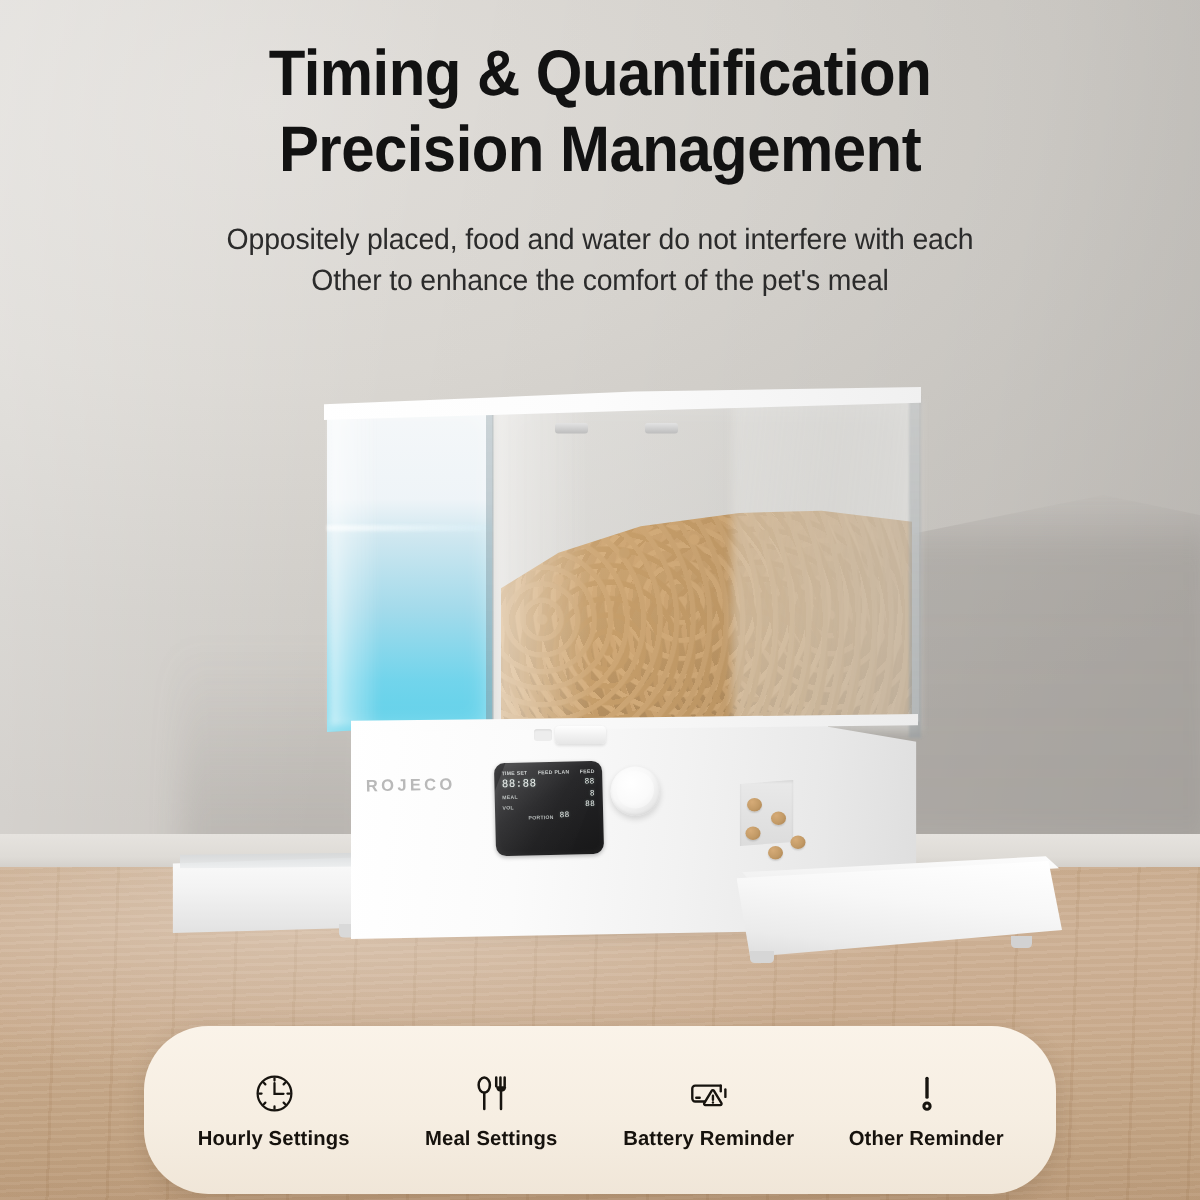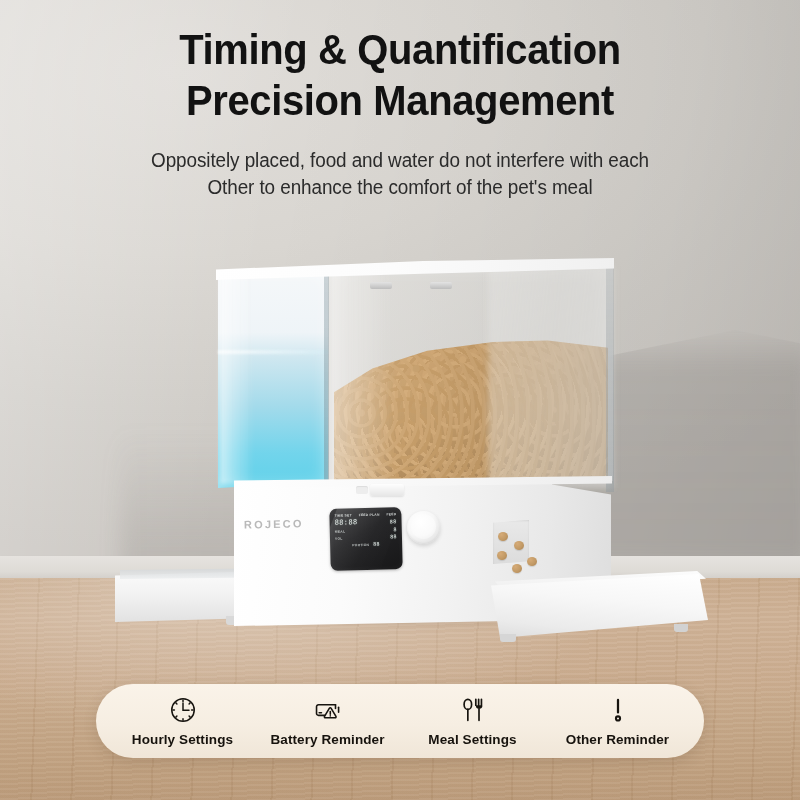--- a/index.html
+++ b/index.html
@@ -317,21 +317,21 @@
     position:absolute; left:392px; top:382px; width:16px; height:8px;
     background:#d6d6d6; border-radius:0 0 3px 3px;
   }
   .bowl-foot2{
     position:absolute; left:566px; top:372px; width:14px; height:8px;
     background:#d2d2d2; border-radius:0 0 3px 3px;
   }
 
   
   .feature-bar{
-    position:absolute; left:96px; top:684px; width:608px; height:74px;
+    position:absolute; left:96px; top:684px; width:608px; height:112px;
     background:linear-gradient(180deg,#faf3e9 0%, #f6eee2 55%, #f0e6d8 100%);
     border-radius:43px;
     box-shadow:0 4px 14px rgba(90,65,40,.16);
     display:flex; align-items:center; justify-content:space-around;
     padding:0 14px;
   }
   .feature{
     display:flex; flex-direction:column; align-items:center; gap:7px;
     flex:1;
   }
@@ -477,48 +477,48 @@
         <path d="M16 8.6v7.6h6.4" stroke-linecap="round"></path>
         <path d="M16 5.2v1.6M16 25.2v1.6M26.8 16h-1.6M6.8 16H5.2" stroke-linecap="round"></path>
         <path d="M23.6 8.4l-1.1 1.1M9.5 22.5l-1.1 1.1M23.6 23.6l-1.1-1.1M9.5 9.5L8.4 8.4" stroke-linecap="round"></path>
       </svg>
     </div>
     <div class="feature-label">Hourly Settings</div>
   </div>
 
   <div class="feature">
     <div class="feature-icon">
+      <svg viewBox="0 0 32 32" width="30" height="30" fill="none" stroke="currentColor" stroke-width="1.8" stroke-linecap="round" stroke-linejoin="round">
+        <ellipse cx="10.5" cy="10" rx="4" ry="5.4"></ellipse>
+        <path d="M10.5 15.4V27"></path>
+        <path d="M19 4.6v6.2M22 4.6v6.2M25 4.6v6.2"></path>
+        <path d="M19 10.8h6a1 1 0 0 1 1 1c0 1.6-1.3 2.9-2.9 2.9H21.9C20.3 14.7 19 13.4 19 11.8z" fill="currentColor" stroke="none"></path>
+        <path d="M22.4 14.7V27"></path>
+      </svg>
+    </div>
+    <div class="feature-label">Meal Settings</div>
+  </div>
+
+  <div class="feature">
+    <div class="feature-icon">
       <svg viewBox="0 0 34 32" width="31" height="29" fill="none" stroke="currentColor" stroke-width="1.8" stroke-linecap="round" stroke-linejoin="round">
         <path d="M25.5 9.5H6.2A2.2 2.2 0 0 0 4 11.7v7.6a2.2 2.2 0 0 0 2.2 2.2h7"></path>
         <path d="M25.5 9.5v4.2"></path>
         <path d="M29 12.4v5.6"></path>
         <path d="M7 18.6h2.6"></path>
         <path d="M20.4 13.4l5.6 9.3a1 1 0 0 1-.86 1.5H13.9a1 1 0 0 1-.86-1.5l5.6-9.3a1 1 0 0 1 1.72 0z"></path>
         <path d="M19.6 17.1v3.1"></path>
         <path d="M19.6 22.1v.1"></path>
       </svg>
     </div>
     <div class="feature-label">Battery Reminder</div>
   </div>
 
   <div class="feature">
     <div class="feature-icon">
-      <svg viewBox="0 0 32 32" width="30" height="30" fill="none" stroke="currentColor" stroke-width="1.8" stroke-linecap="round" stroke-linejoin="round">
-        <ellipse cx="10.5" cy="10" rx="4" ry="5.4"></ellipse>
-        <path d="M10.5 15.4V27"></path>
-        <path d="M19 4.6v6.2M22 4.6v6.2M25 4.6v6.2"></path>
-        <path d="M19 10.8h6a1 1 0 0 1 1 1c0 1.6-1.3 2.9-2.9 2.9H21.9C20.3 14.7 19 13.4 19 11.8z" fill="currentColor" stroke="none"></path>
-        <path d="M22.4 14.7V27"></path>
-      </svg>
-    </div>
-    <div class="feature-label">Meal Settings</div>
-  </div>
-
-  <div class="feature">
-    <div class="feature-icon">
       <svg viewBox="0 0 32 32" width="30" height="30" fill="none" stroke="currentColor" stroke-width="2.4" stroke-linecap="round">
         <path d="M16 5.2v13.4"></path>
         <circle cx="16" cy="25" r="2.2" stroke-width="2.2"></circle>
       </svg>
     </div>
     <div class="feature-label">Other Reminder</div>
   </div>
 
 </div>
 

